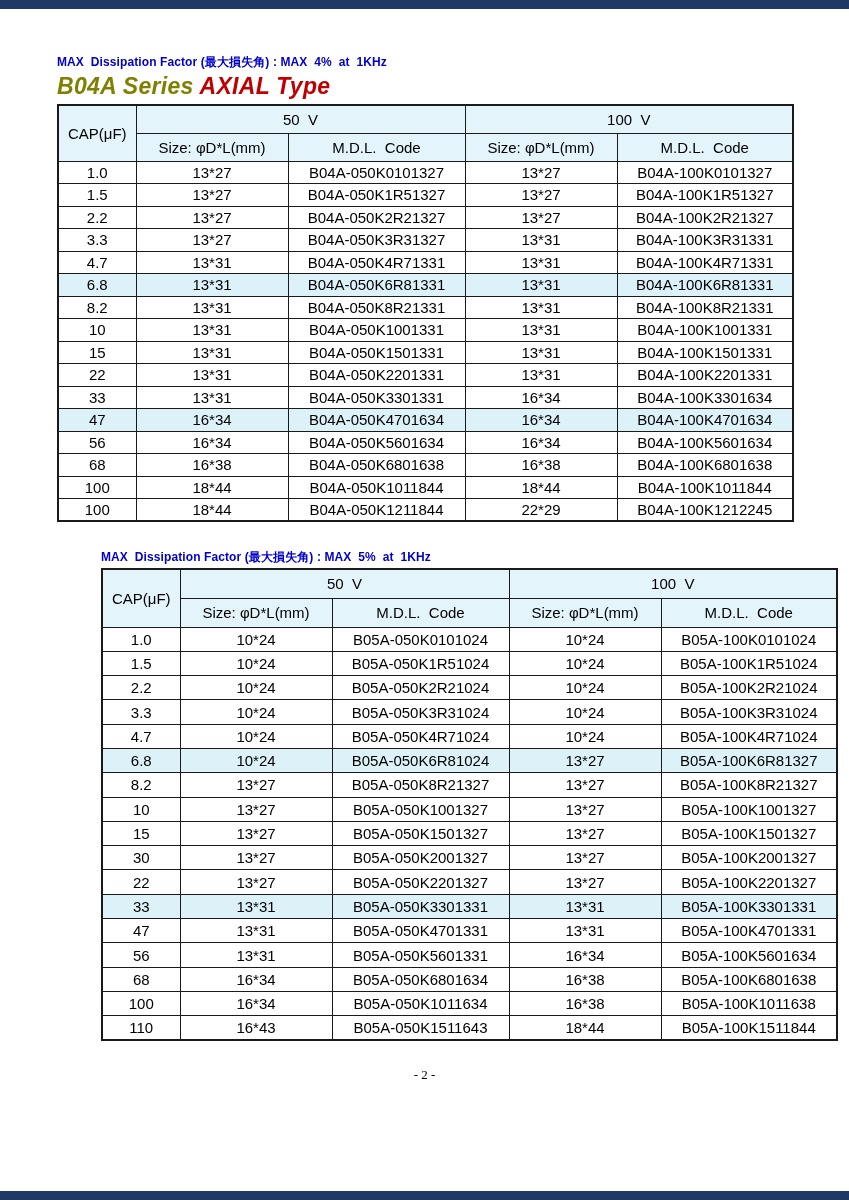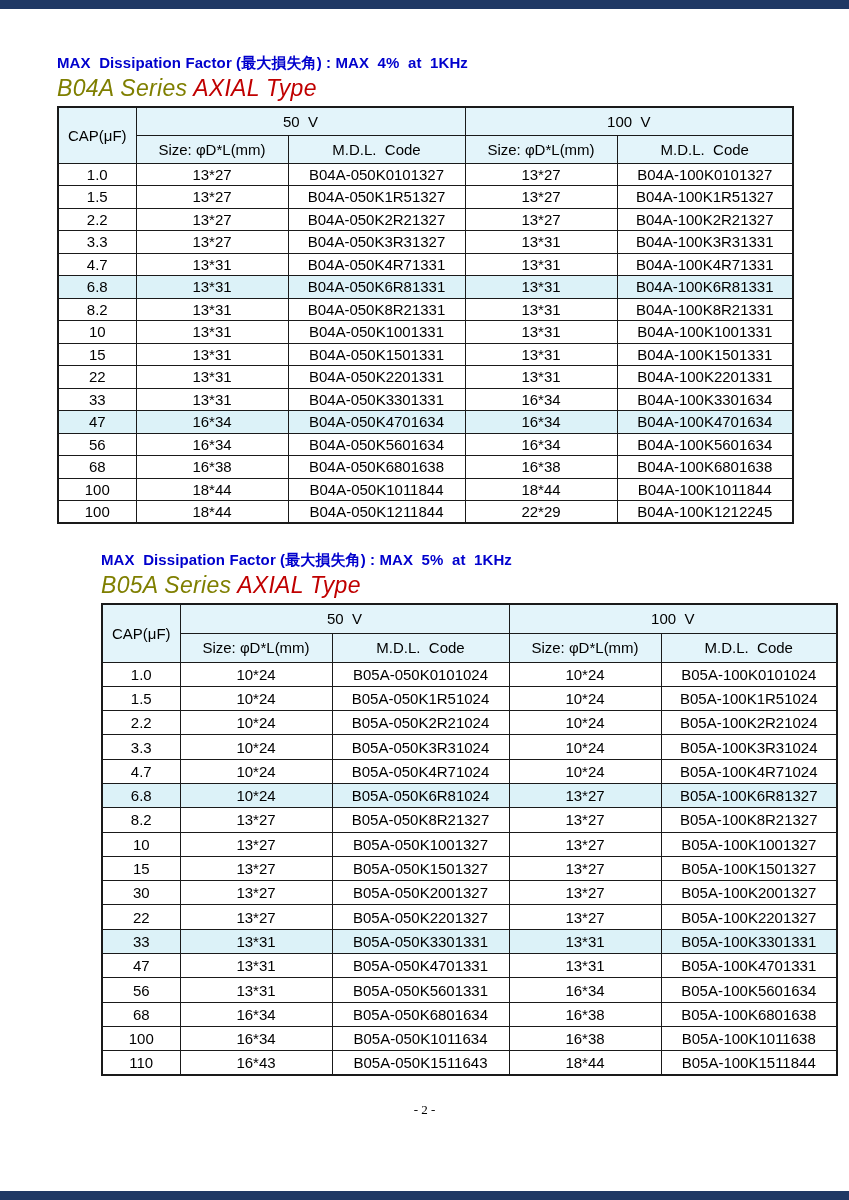--- a/index.html
+++ b/index.html
@@ -20,31 +20,31 @@
     color: #000;
     font-family: "Liberation Sans", sans-serif;
     overflow: hidden;
   }
   .bar { position: absolute; left: 0; width: 100%; height: 9px; background: var(--accent); }
   .bar.top { top: 0; }
   .bar.bottom { bottom: 0; }
   .content { padding: 54px 57px 0 57px; }
   .note {
     margin: 0 0 2px 0;
-    font-size: 15px;
+    font-size: 12px;
     font-weight: bold;
     color: var(--note-blue);
     white-space: pre;
     letter-spacing: 0.1px;
   }
   .title {
     margin: 1px 0 4px 0;
     font-size: 23px;
     font-style: italic;
-    font-weight: normal;
+    font-weight: bold;
     letter-spacing: 0.3px;
   }
   .series-name { color: var(--olive); }
   .series-type { color: var(--red); }
   table.spec-table {
     border-collapse: collapse;
     width: 735px;
     table-layout: fixed;
     border: 2px solid var(--border);
   }
@@ -221,21 +221,20 @@
               <td>B04A-050K1211844</td>
               <td>22*29</td>
               <td>B04A-100K1212245</td>
             </tr>
           </tbody>
       </table>
     </section>
 
     <section class="series section-2">
       <p class="note">MAX  Dissipation Factor (最大損失角) : MAX  5%  at  1KHz</p>
-      <h2 class="title"><span class="series-name">B05A Series</span> <span class="series-type">AXIAL Type</span></h2>
       <table class="spec-table t2">
         <colgroup>
           <col class="col-cap">
             <col class="col-size">
             <col class="col-code">
             <col class="col-size">
             <col class="col-code-last">
         </colgroup>
         <thead>
           <tr>

